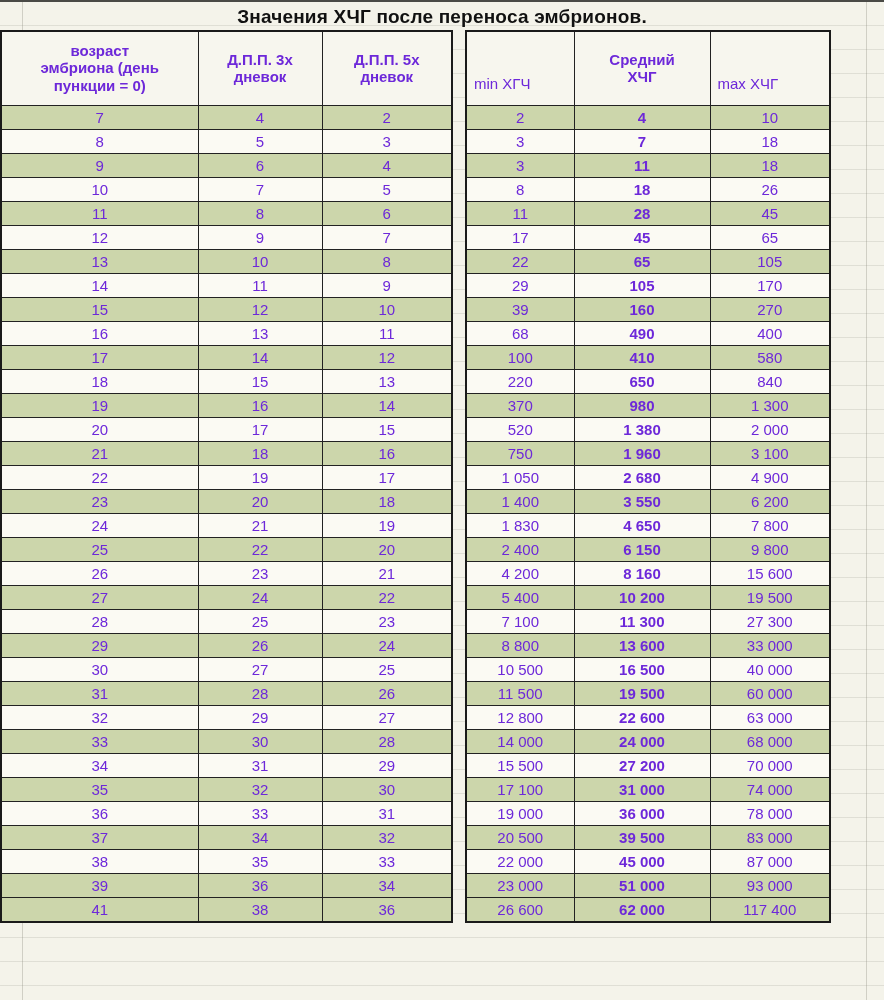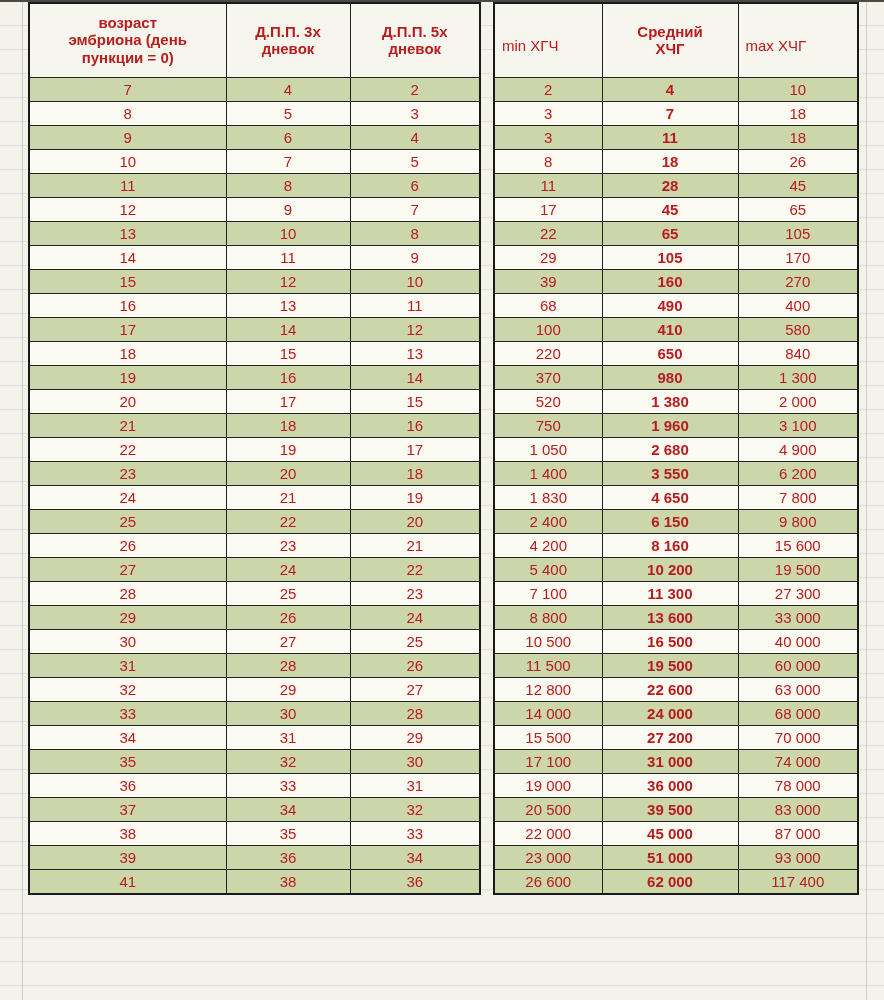--- a/index.html
+++ b/index.html
@@ -19,38 +19,37 @@
   .vline.left{left:22px;}
   .vline.right{left:866px;}
   .title{
     position:relative;z-index:2;
     text-align:center;font-weight:bold;font-size:19px;color:#111;
     padding:4px 0 2px 0;letter-spacing:.2px;
   }
   table.hcg{
     position:relative;z-index:2;
     border-collapse:collapse;table-layout:fixed;
-    margin-left:28px;
     background:transparent;
-    font-size:15px;color:#b91c1c;
+    font-size:15px;color:#6d28d9;
   }
   th,td{
     padding:0;margin:0;box-sizing:border-box;
     border:1px solid #222;
     text-align:center;vertical-align:middle;
     overflow:hidden;white-space:nowrap;
   }
   thead th{
     height:74px;font-weight:bold;white-space:pre-line;line-height:1.18;
     background:var(--header-bg,#f7f6ee);
     border-top:2px solid #1a1a1a;
   }
   thead th.c3, thead th.c5{
     font-weight:normal;text-align:left;vertical-align:bottom;
-    padding:0 0 22px 7px;
+    padding:0 0 12px 7px;
   }
   thead th.c0{font-size:15px;}
   td{height:23px;line-height:23px;}
   td.c4{font-weight:bold;}
   tr.row-green td{background:var(--row-green,#ccd6ab);}
   tr.row-white td{background:var(--row-white,#fbfaf3);}
   td.c0{border-left:2px solid #1a1a1a;}
   th.c0{border-left:2px solid #1a1a1a;}
   td.c5, th.c5{border-right:2px solid #1a1a1a;}
   tbody tr:last-child td{border-bottom:2px solid #1a1a1a;}
@@ -61,20 +60,21 @@
     border-left:2px solid #1a1a1a;border-right:2px solid #1a1a1a;
   }
 </style>
 </head>
 <body>
 
 <div class="page">
   <div class="vline left"></div>
   <div class="vline right"></div>
 
+  <div class="title">Значения ХЧГ после переноса эмбрионов.</div>
 
   <table class="hcg">
     <colgroup>
         <col style="width: 197px;">
         <col style="width: 124px;">
         <col style="width: 130px;">
         <col style="width: 14px;">
         <col style="width: 108px;">
         <col style="width: 136px;">
         <col style="width: 120px;">

